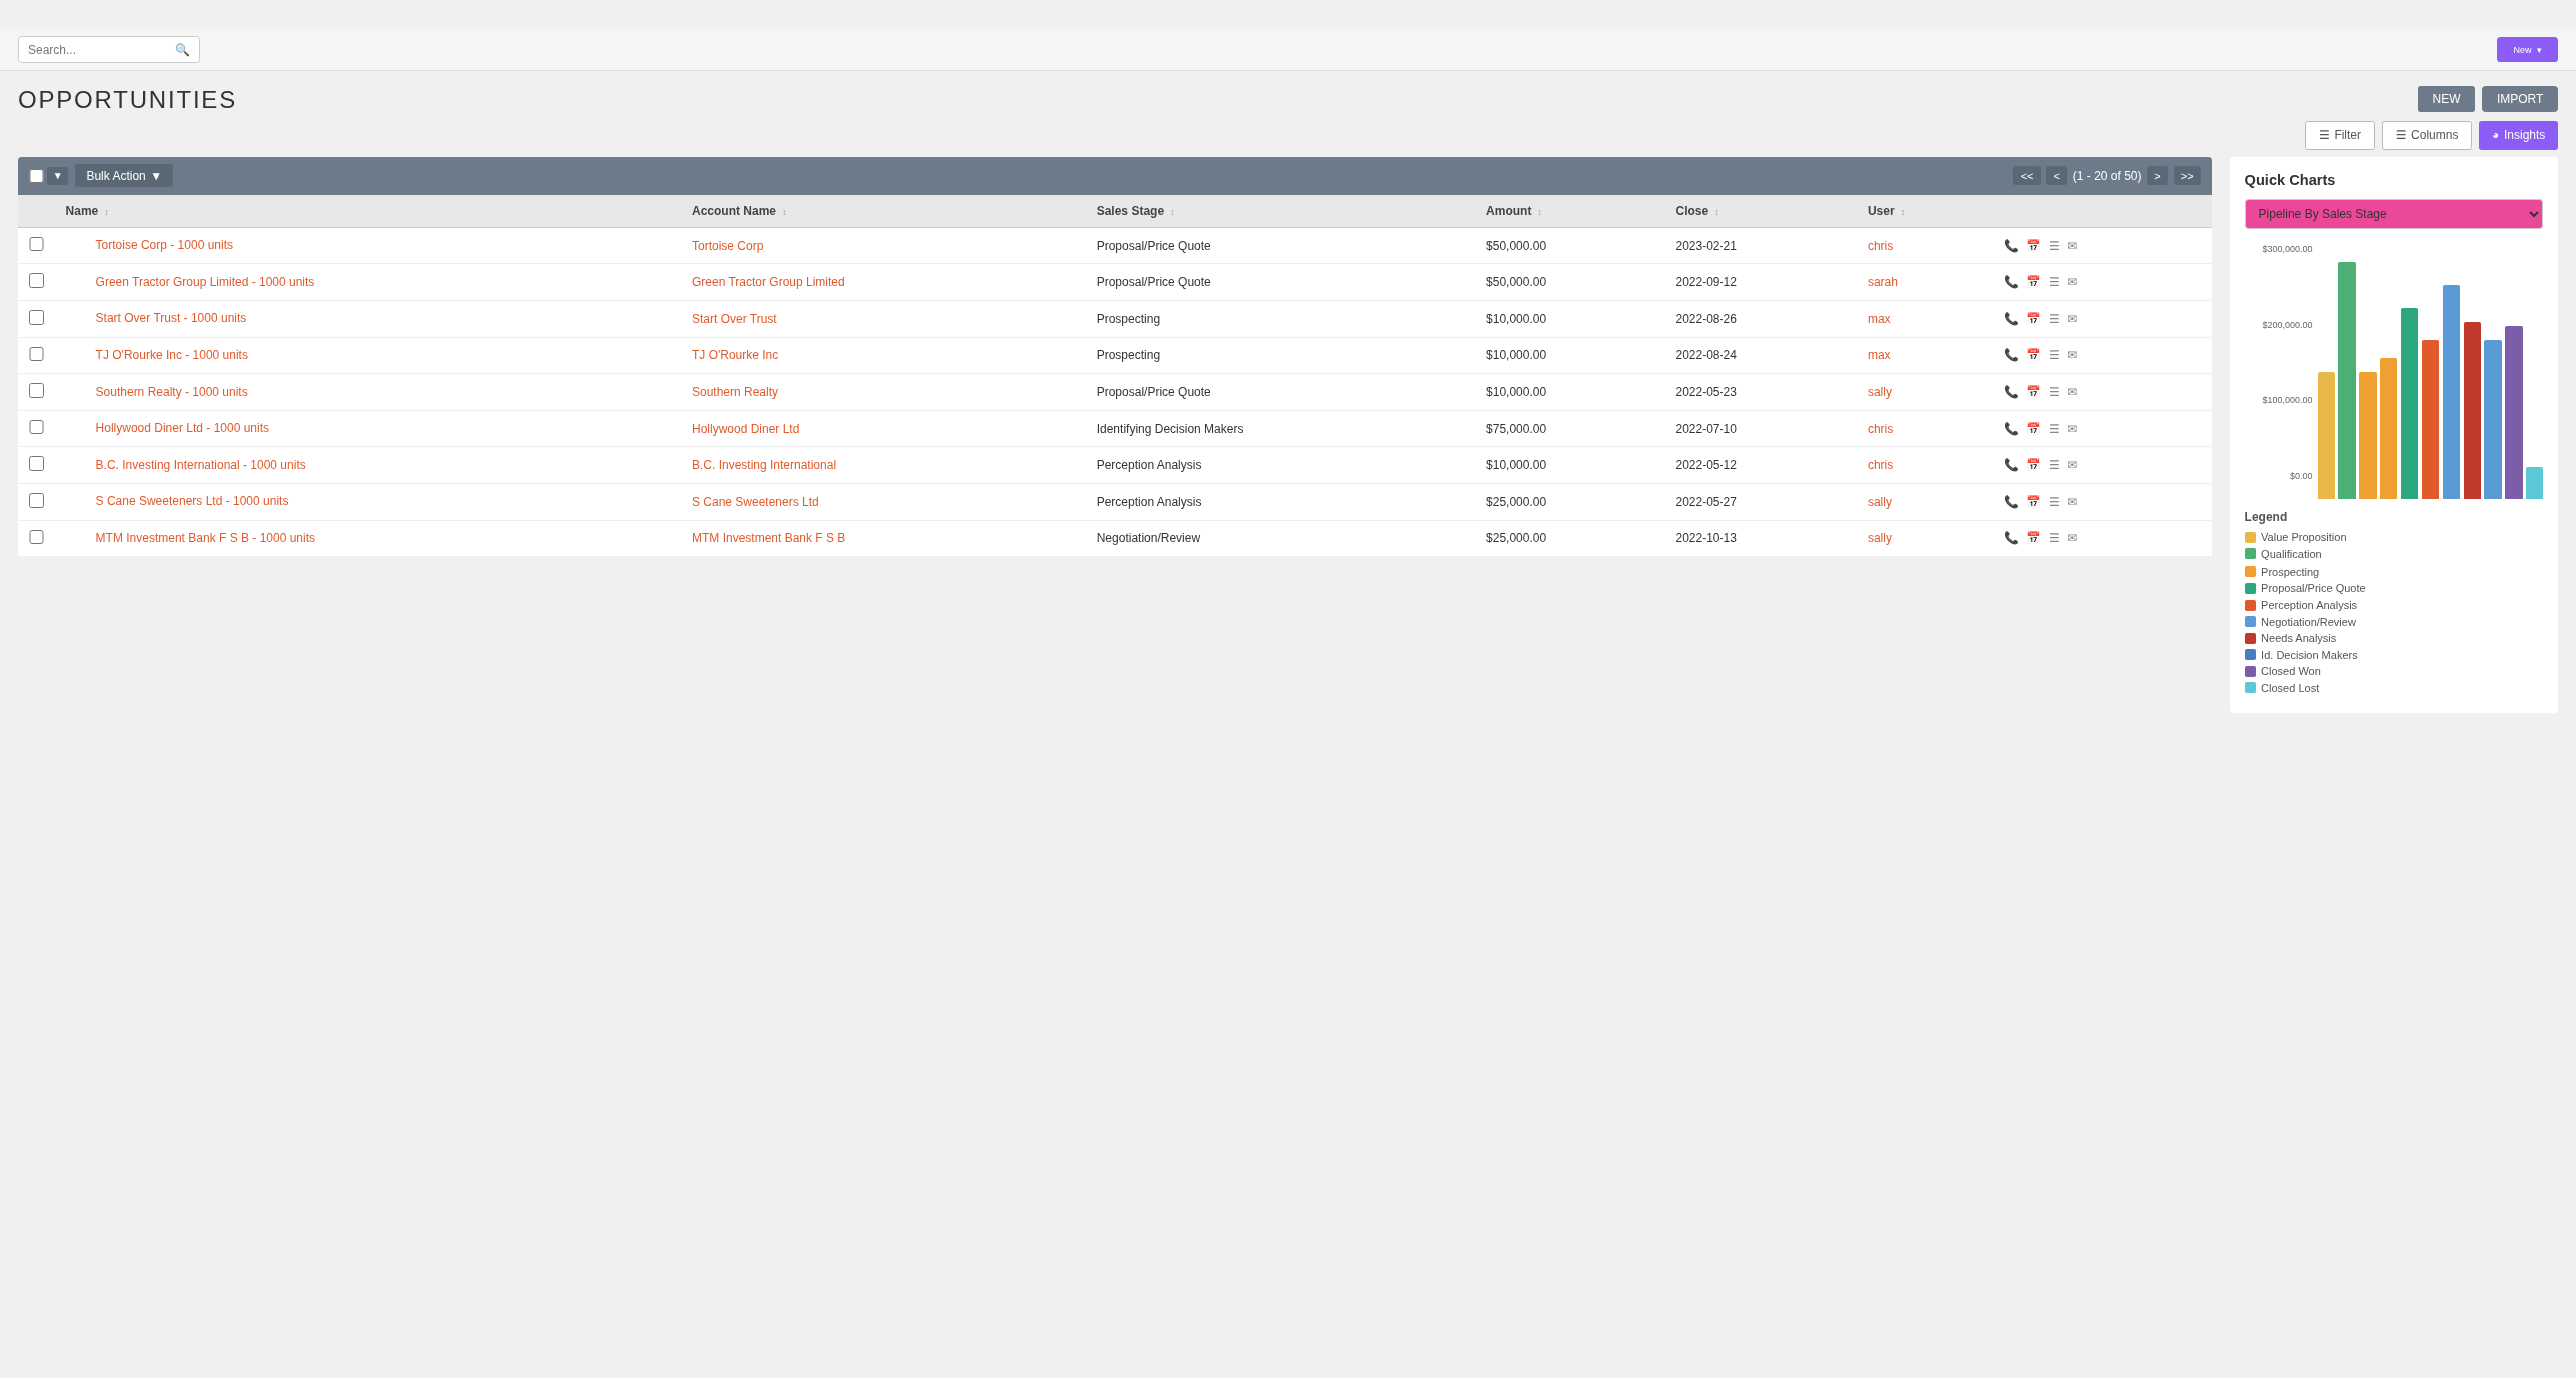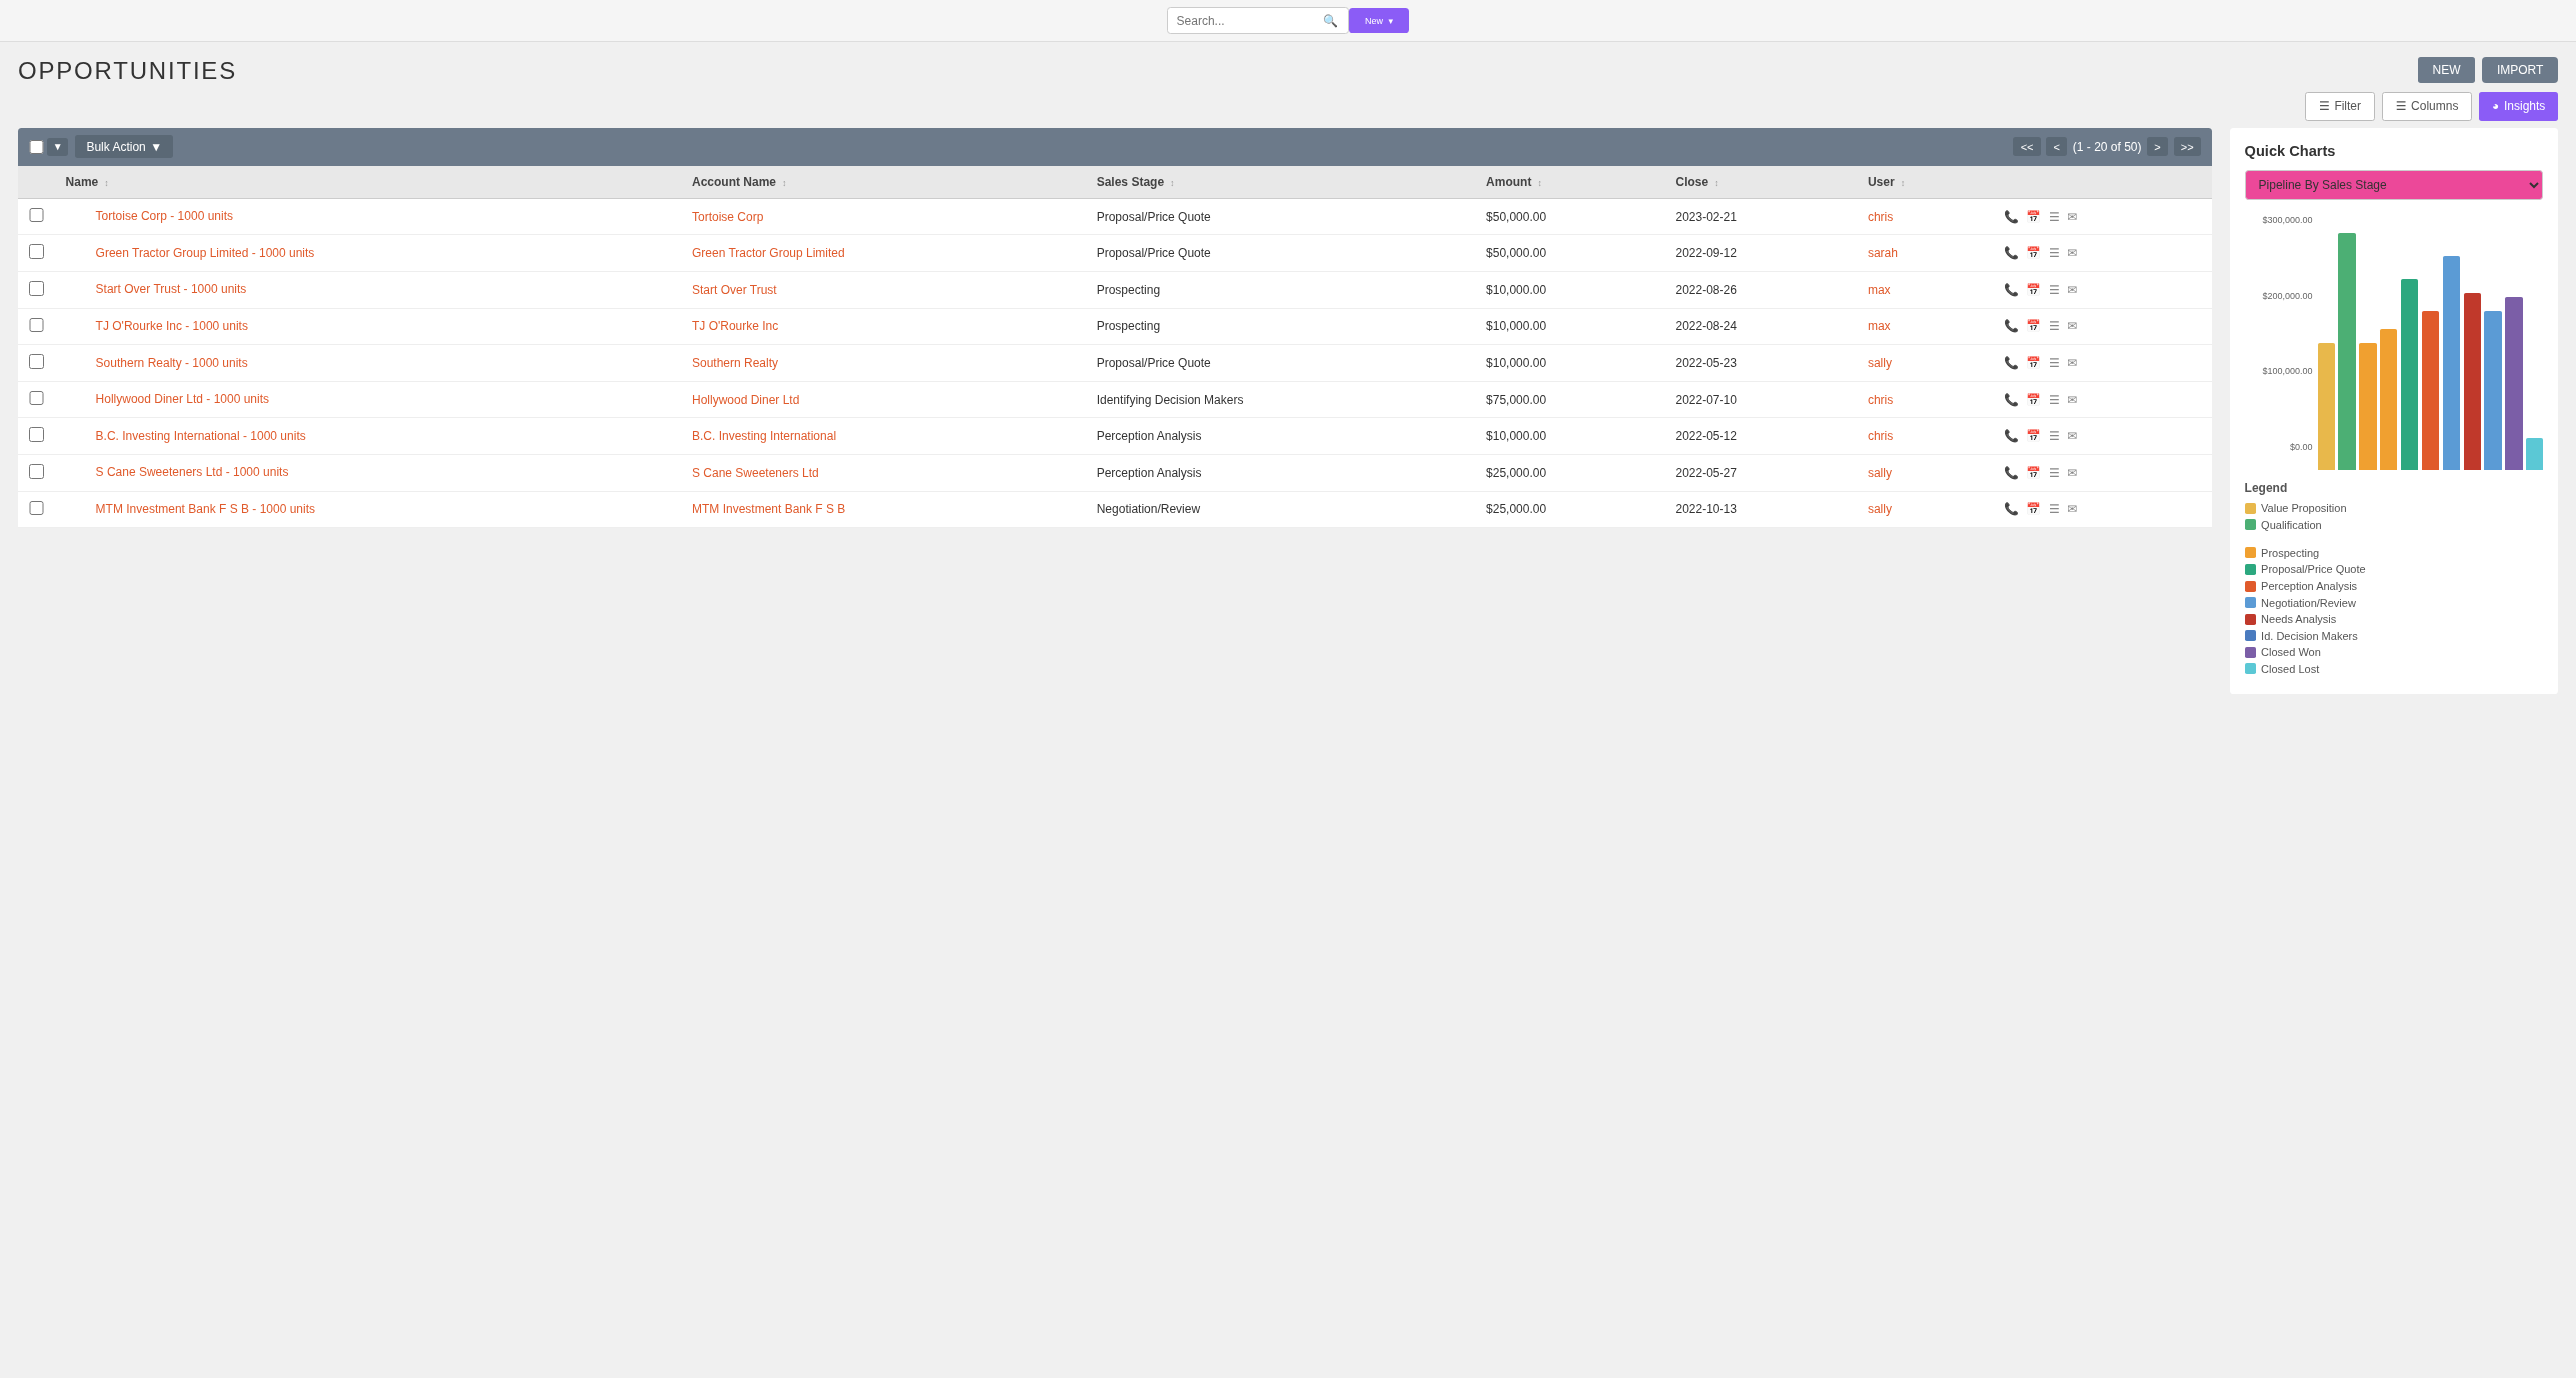--- a/index.html
+++ b/index.html
@@ -1,19 +1,19 @@
 <!DOCTYPE html>
 <html style="font-size:14.6px"><head>
   <meta charset="utf-8">
   <style>
     * { box-sizing: border-box; margin: 0; padding: 0; }
     body { font-family: -apple-system, BlinkMacSystemFont, 'Segoe UI', Arial, sans-serif; background: #f0f0f0; font-size: 12px; color: #333; }
 
     
-    .top-bar { display: flex; align-items: center; justify-content: center; padding: 7px 18px; background: #f5f5f5; border-bottom: 0.9px solid #ddd; }
+    .top-bar { display: flex; align-items: center; justify-content: space-between; padding: 7px 18px; background: #f5f5f5; border-bottom: 0.9px solid #ddd; margin-top: 29px; }
     .search-box { display: flex; align-items: center; background: white; border: 0.9px solid #ccc; border-radius: 3.6px; padding: 5.5px 9px; width: 182px; }
     .search-box input { border: none; outline: none; font-size: 12px; width: 100%; color: #999; }
     .search-icon { color: #999; margin-left: 3.6px; }
     .new-btn { background: #8b5cf6; color: white; border: none; border-radius: 3.6px; padding: 7.3px 16.4px; font-size: 12.7px; cursor: pointer; display: flex; align-items: center; gap: 5.5px; }
     .new-btn span { font-size: 9px; }
 
     
     .page-header { padding: 14.6px 18px 7.3px 18px; display: flex; align-items: flex-start; justify-content: space-between; background: #f0f0f0; }
     .page-title { font-size: 24px; font-weight: 400; letter-spacing: 1.8px; color: #333; text-transform: uppercase; }
     .header-actions { display: flex; gap: 7.3px; align-items: center; }
@@ -427,21 +427,21 @@
       </div>
 
       
       <div class="legend">
         <div class="legend-title">Legend</div>
         <div id="legend-items">
             <div style="display: flex; align-items: center; gap: 5.5px; margin-bottom: 4.6px;">
     <div style="width:11px;height:11px;border-radius:1.8px;background:#e8b84b;flex-shrink:0;"></div>
     <span style="font-size:11px;color:#555;">Value Proposition</span>
   </div>
-            <div style="display: flex; align-items: center; gap: 5.5px; margin-bottom: 16px; text-align: center;">
+            <div style="display: flex; align-items: center; gap: 5.5px; margin-bottom: 6px; text-align: center;">
     <div style="width:11px;height:11px;border-radius:1.8px;background:#4caf74;flex-shrink:0;"></div>
     <span style="font-size:11px;color:#555;">Qualification</span>
   </div>
             <div style="display: flex; align-items: center; gap: 5.5px; margin-bottom: 4.6px;">
     <div style="width:11px;height:11px;border-radius:1.8px;background:#f0a030;flex-shrink:0;"></div>
     <span style="font-size:11px;color:#555;">Prospecting</span>
   </div>
             <div style="display: flex; align-items: center; gap: 5.5px; margin-bottom: 4.6px;">
     <div style="width:11px;height:11px;border-radius:1.8px;background:#2ca87f;flex-shrink:0;"></div>
     <span style="font-size:11px;color:#555;">Proposal/Price Quote</span>

